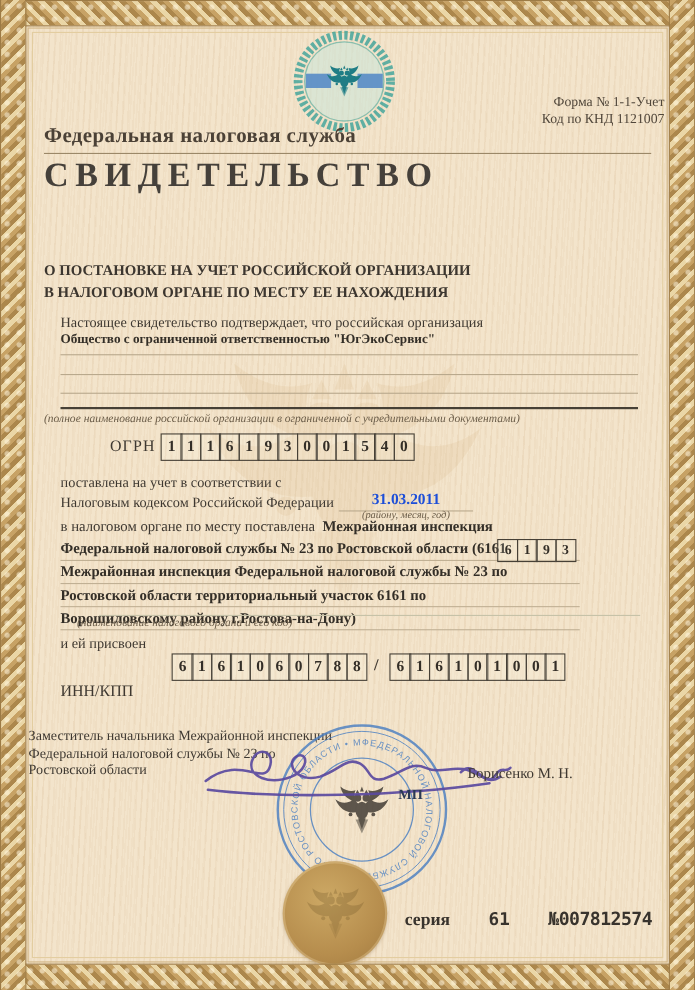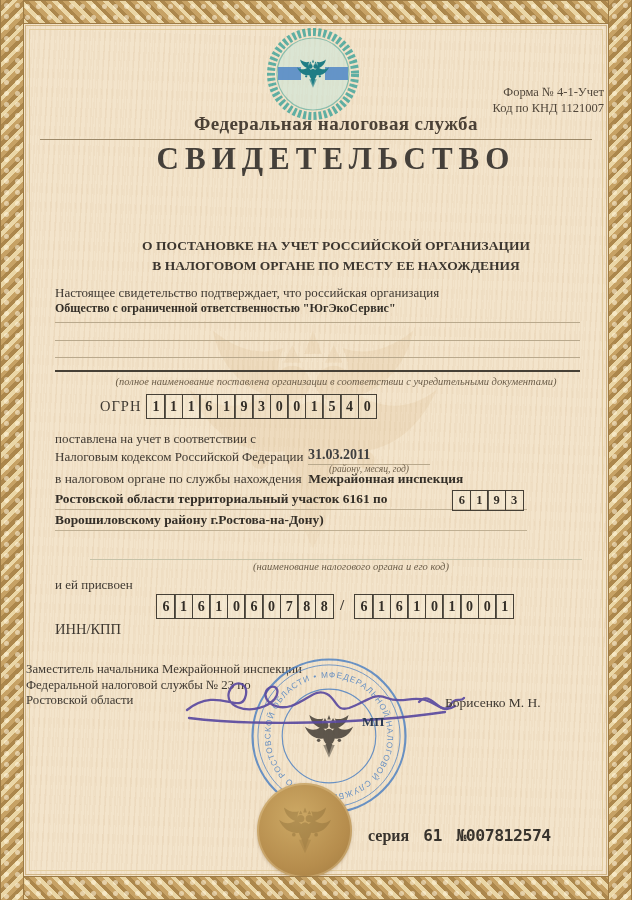--- a/index.html
+++ b/index.html
@@ -33,21 +33,21 @@
     background:
       radial-gradient(circle at 50% 50%, rgba(255,246,222,.55) 0 2px, transparent 3px),
       repeating-linear-gradient(-45deg,#c7a265 0 4px,#ead6a6 4px 8px,#ac874c 8px 12px);
     background-size:11px 11px, auto;
     border-left:1px solid #9d7b45; border-right:1px solid #9d7b45;
   }
   .inner-frame{position:absolute; inset:25px; border:1px solid #d0b483; z-index:2; pointer-events:none;}
   .inner-frame2{position:absolute; inset:29px; border:1px solid #e3cda0; z-index:2; pointer-events:none;}
 
   .abs{position:absolute;}
-  .ctr{left:12px; right:0; text-align:center;padding-left:28px;}
+  .ctr{left:12px; right:0; padding-left:28px;}
 
   
   .form-info{top:84px; right:28px; text-align:right; font-size:12.5px; line-height:1.28; color:#51473b; z-index:3;}
   .agency{top:113px; font-size:19px; font-weight:bold; color:#4b4136; letter-spacing:.4px; z-index:3;}
   .divider{top:139px; left:40px; right:40px; height:1px; background:#9b8868; z-index:3;}
   .doc-title{top:141px; font-size:31px; font-weight:bold; letter-spacing:6px; color:#45403a; z-index:3;}
   .subtitle{top:236px; font-size:13.5px; font-weight:bold; line-height:1.5; color:#3c362f; z-index:3;}
 
   
   .intro{top:285px; left:55px; right:50px; font-size:13px; z-index:3;}
@@ -64,50 +64,50 @@
   .cells{display:flex; z-index:3;}
   .cell{
     width:17.2px; height:23px; border:1.6px solid #464036; margin-left:-1.6px;
     display:flex; align-items:center; justify-content:center;
     font-family:"Liberation Serif",serif; font-weight:bold; font-size:14px; color:#332e27;
     flex:none; background:rgba(255,252,244,.15);
   }
   .ogrn-cells{top:394px; left:148px;}
   .reg-line{top:431px; left:55px; font-size:13px; z-index:3;}
   .code-line{top:449px; left:55px; font-size:13px; z-index:3;}
-  .date-block{top:447px; left:308px; width:122px; text-align:left; font-size:14px; font-weight:bold; color:#404040; border-bottom:1px solid #b9a98d; padding-bottom:1px; z-index:3;}
+  .date-block{top:447px; left:308px; width:122px; text-align:center; font-size:14px; font-weight:bold; color:#1d4ed8; border-bottom:1px solid #b9a98d; padding-bottom:1px; z-index:3;}
   .date-caption{top:464px; left:308px; width:122px; text-align:center; font-size:9.5px;}
 
   .authority{top:469px; left:55px; width:472px; font-size:13.4px; line-height:20px; z-index:3;}
   .authority .bold{font-weight:bold; color:#332e27;}
   .authority .ruled{border-bottom:1px solid #c0b094;}
   .code-cells{top:490px; left:454px;}
   .code-cells .cell{width:17px; height:19px; font-size:12.5px;}
   .authority-rule{top:559px; left:90px; right:50px; height:1px; background:#c6c2a8; z-index:3;}
   .authority-caption{top:561px;margin-left:30px;}
   .assigned{top:577px; left:55px; font-size:13px; z-index:3;}
   .innkpp-label{top:598px; left:55px; font-size:14.5px; z-index:3;margin-top:23px;}
   .inn-cells{top:594px; left:158px;}
   .slash{top:597px; left:340px; font-size:15px; font-weight:bold; z-index:3;}
   .kpp-cells{top:594px; left:356px;}
 
   
   .signer-title{top:662px; left:26px; font-size:12.8px; line-height:1.23; z-index:3;}
-  .signer-name{top:695px; left:425px; font-size:13.5px; z-index:4;margin-left:20px;}
+  .signer-name{top:695px; left:425px; font-size:13.5px; z-index:4;}
   .mp{top:714px; left:362px; font-size:13px; font-weight:bold; color:#2b3a55; z-index:5;}
   .stamp{top:655px; left:248px; z-index:3; opacity:.82;}
   .signature-svg{top:670px; left:183px; z-index:4;}
   .seal{
     top:783px; left:257px; width:95px; height:95px; border-radius:50%; z-index:4;
     background:radial-gradient(circle at 42% 36%, #cda965, #b68d4d 62%, #a37c41 95%);
     box-shadow:0 1px 3px rgba(90,60,20,.25), inset 0 0 0 2px rgba(255,235,190,.25);
     display:flex; align-items:center; justify-content:center;
   }
   .seal svg{opacity:.28; color:#6e5426;}
-  .serial{top:826px; left:368px; display:flex; align-items:baseline; gap:14px; z-index:3; color:#38332d;}
+  .serial{top:826px; left:368px; display:flex; align-items:baseline; gap:35px; z-index:3; color:#38332d;}
   .serial .s-label{font-size:16px; font-weight:bold;}
   .serial .s-val{font-size:16px; font-weight:bold; font-family:"DejaVu Sans Mono",monospace;}
   .serial .s-num{font-size:16.5px; font-weight:bold; font-family:"DejaVu Sans Mono",monospace; letter-spacing:-.5px;}
 
   .watermark{top:295px; left:158px; z-index:1; color:#c89d5f; opacity:.11;}
   .emblem{top:26px; left:265px; z-index:3;}
 </style>
 </head>
 <body>
 
@@ -153,38 +153,38 @@
     <rect x="13" y="41" width="23" height="13" fill="#4f86c6" opacity=".85"></rect>
     <rect x="60" y="41" width="23" height="13" fill="#4f86c6" opacity=".85"></rect>
     <g transform="translate(29 26)" color="#1f7d85">
       <svg width="38" height="44" viewBox="0 0 100 100">
           <use href="#eagle-shape" fill="#1f7d85"></use>
         </svg>
     </g>
   </svg>
 
   <div class="abs form-info">
-    <div>Форма № 4-1-Учет</div>
+    <div>Форма № 1-1-Учет</div>
     <div>Код по КНД 1121007</div>
   </div>
   <div class="abs ctr agency">Федеральная налоговая служба</div>
   <div class="abs divider"></div>
   <div class="abs ctr subtitle">
     <div>О ПОСТАНОВКЕ НА УЧЕТ РОССИЙСКОЙ ОРГАНИЗАЦИИ</div>
     <div>В НАЛОГОВОМ ОРГАНЕ  ПО МЕСТУ ЕЕ НАХОЖДЕНИЯ</div>
   </div>
   <div class="abs ctr doc-title">СВИДЕТЕЛЬСТВО</div>
 
   <div class="abs intro">Настоящее свидетельство подтверждает, что российская организация</div>
   <div class="abs org-name">Общество с ограниченной ответственностью "ЮгЭкоСервис"</div>
   <div class="abs rule rule-1"></div>
   <div class="abs rule rule-2"></div>
   <div class="abs rule rule-3"></div>
   <div class="abs rule-thick"></div>
-  <div class="abs ctr caption org-caption">(полное наименование поставлена организации в соответствии с учредительными документами)</div>
+  <div class="abs ctr caption org-caption">(полное наименование российской организации в ограниченной с учредительными документами)</div>
 
   <div class="abs ogrn-label">ОГРН</div>
   <div class="abs cells ogrn-cells">
       <span class="cell">1</span>
       <span class="cell">1</span>
       <span class="cell">1</span>
       <span class="cell">6</span>
       <span class="cell">1</span>
       <span class="cell">9</span>
       <span class="cell">3</span>
@@ -195,21 +195,23 @@
       <span class="cell">4</span>
       <span class="cell">0</span>
     </div>
 
   <div class="abs reg-line">поставлена на учет в соответствии с</div>
   <div class="abs code-line">Налоговым кодексом Российской Федерации</div>
   <div class="abs date-block">31.03.2011</div>
   <div class="abs caption date-caption">(району, месяц, год)</div>
 
   <div class="abs authority">
-    <div><span>в налоговом органе по службы нахождения</span>&nbsp; <span class="bold">Межрайонная инспекция</span></div>
+    <div><span>в налоговом органе по месту поставлена</span>&nbsp; <span class="bold">Межрайонная инспекция</span></div>
+    <div class="bold ruled">Федеральной налоговой службы № 23 по Ростовской области (6161</div>
+    <div class="bold ruled">Межрайонная инспекция Федеральной налоговой службы № 23 по</div>
     <div class="bold ruled">Ростовской области территориальный участок 6161 по</div>
     <div class="bold ruled">Ворошиловскому району г.Ростова-на-Дону)</div>
   </div>
   <div class="abs cells code-cells">
       <span class="cell">6</span>
       <span class="cell">1</span>
       <span class="cell">9</span>
       <span class="cell">3</span>
     </div>
   <div class="abs authority-rule"></div>

